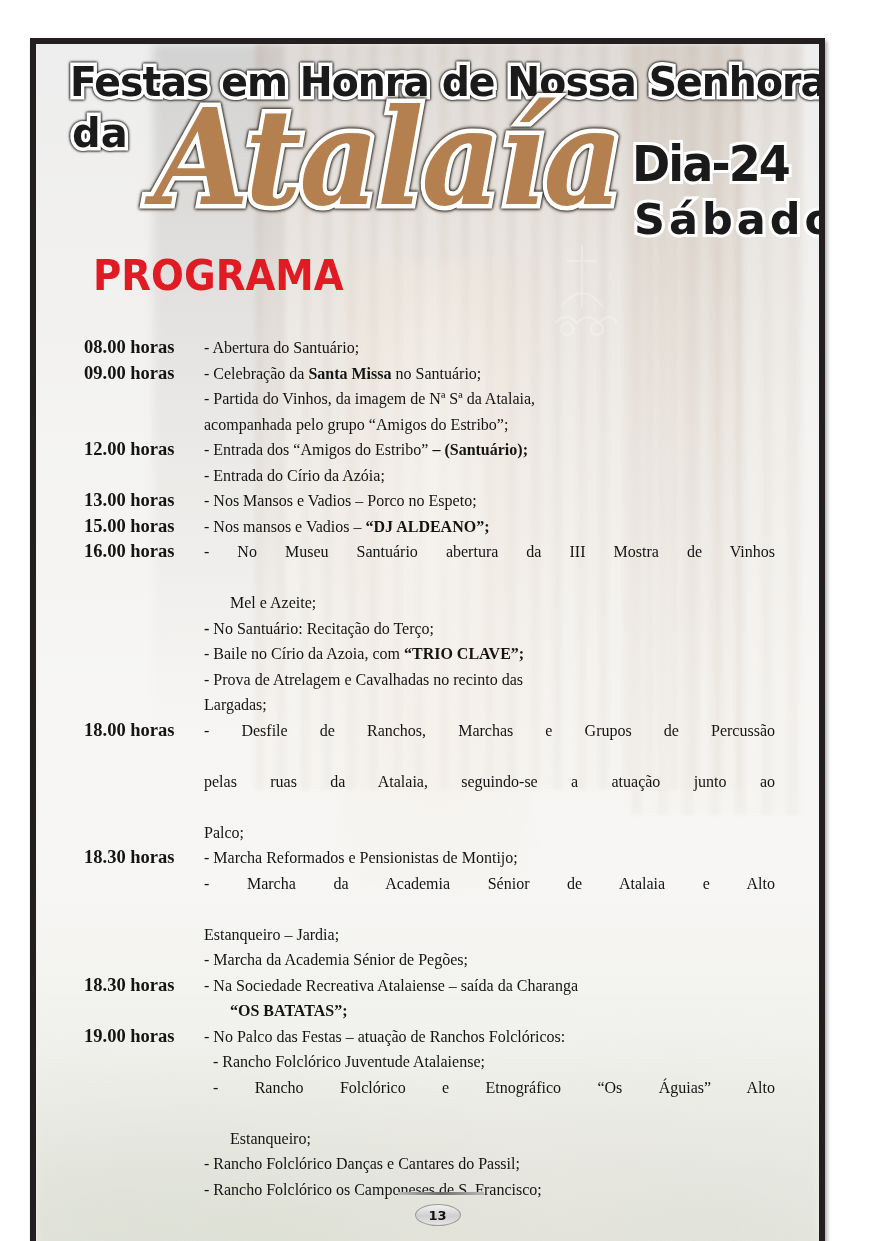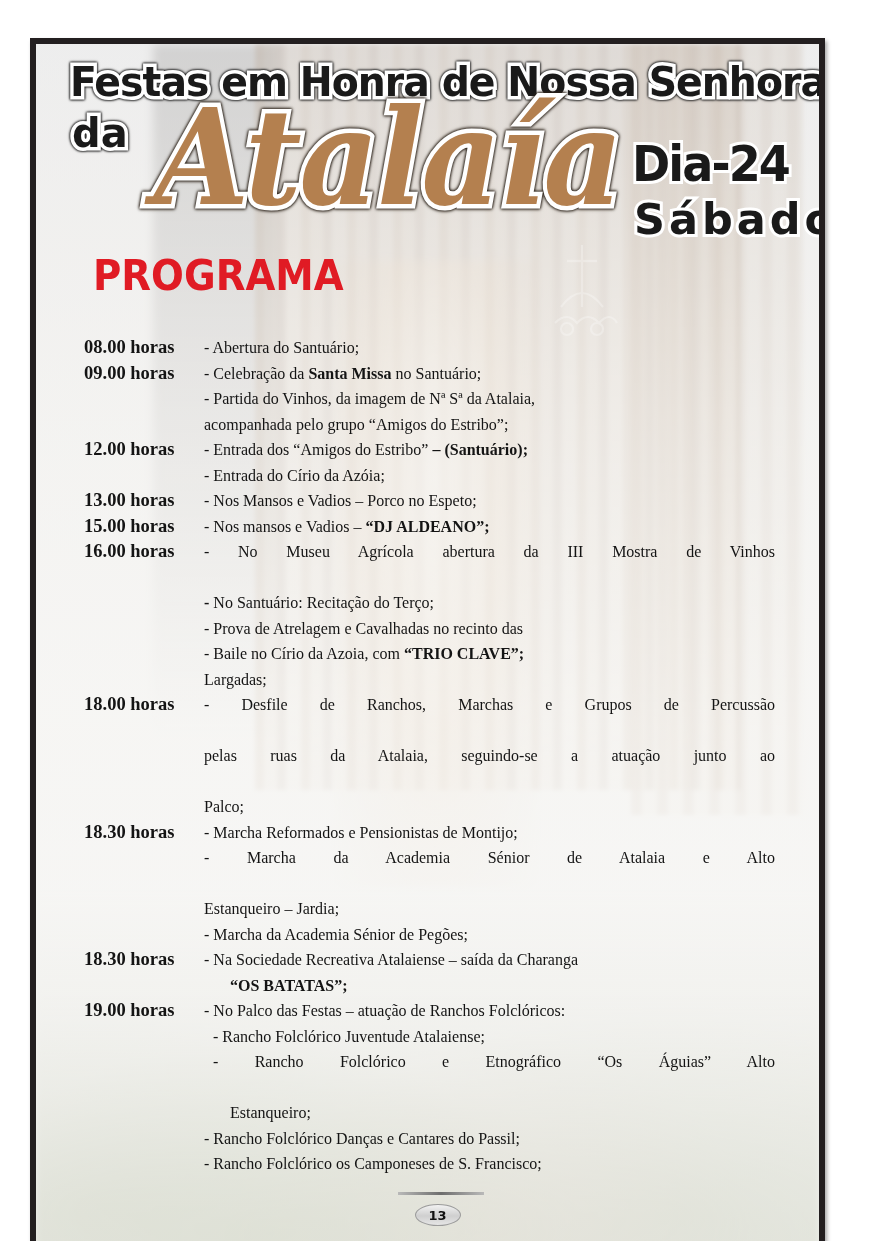--- a/index.html
+++ b/index.html
@@ -265,24 +265,25 @@
         </div>
         <div class="row">
           <div class="time">15.00 horas</div>
           <div class="desc">
             <p>- Nos mansos e Vadios – <span class="b">“DJ ALDEANO”;</span></p>
           </div>
         </div>
         <div class="row">
           <div class="time">16.00 horas</div>
           <div class="desc">
-            <p class="just">-  No Museu Agrícola abertura da III Mostra de Vinhos</p>
+            <p class="just">-  No Museu Santuário abertura da III Mostra de Vinhos</p>
+            <p class="ind3">Mel e Azeite;</p>
             <p><span class="b">-</span>  No Santuário: Recitação do Terço;</p>
+            <p>- Baile no Círio da Azoia, com <span class="b">“TRIO CLAVE”;</span></p>
             <p>- Prova de Atrelagem e Cavalhadas no recinto das</p>
-            <p>- Baile no Círio da Azoia, com <span class="b">“TRIO CLAVE”;</span></p>
             <p> Largadas;</p>
           </div>
         </div>
         <div class="row">
           <div class="time">18.00 horas</div>
           <div class="desc">
             <p class="just">-  Desfile de Ranchos, Marchas e Grupos de Percussão</p>
             <p class="just">pelas ruas da Atalaia, seguindo-se a atuação junto ao</p>
             <p>Palco;</p>
           </div>

